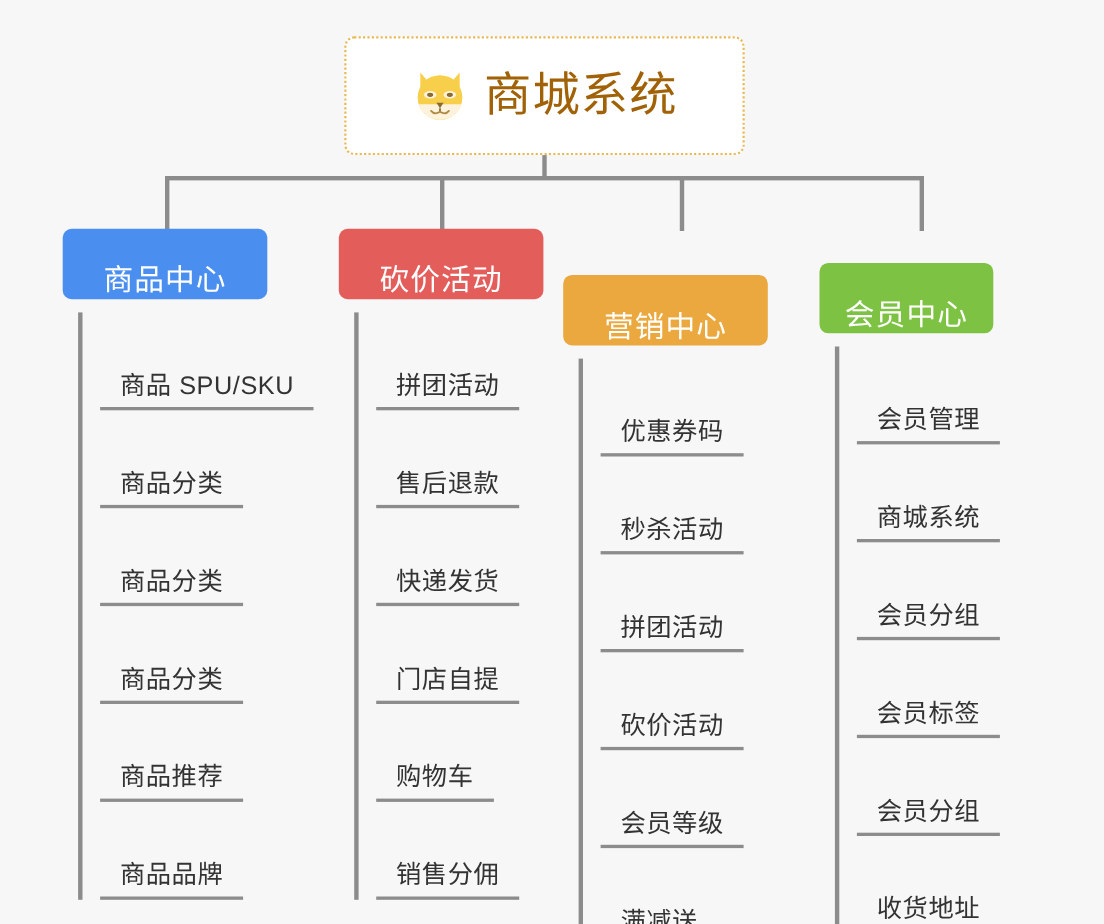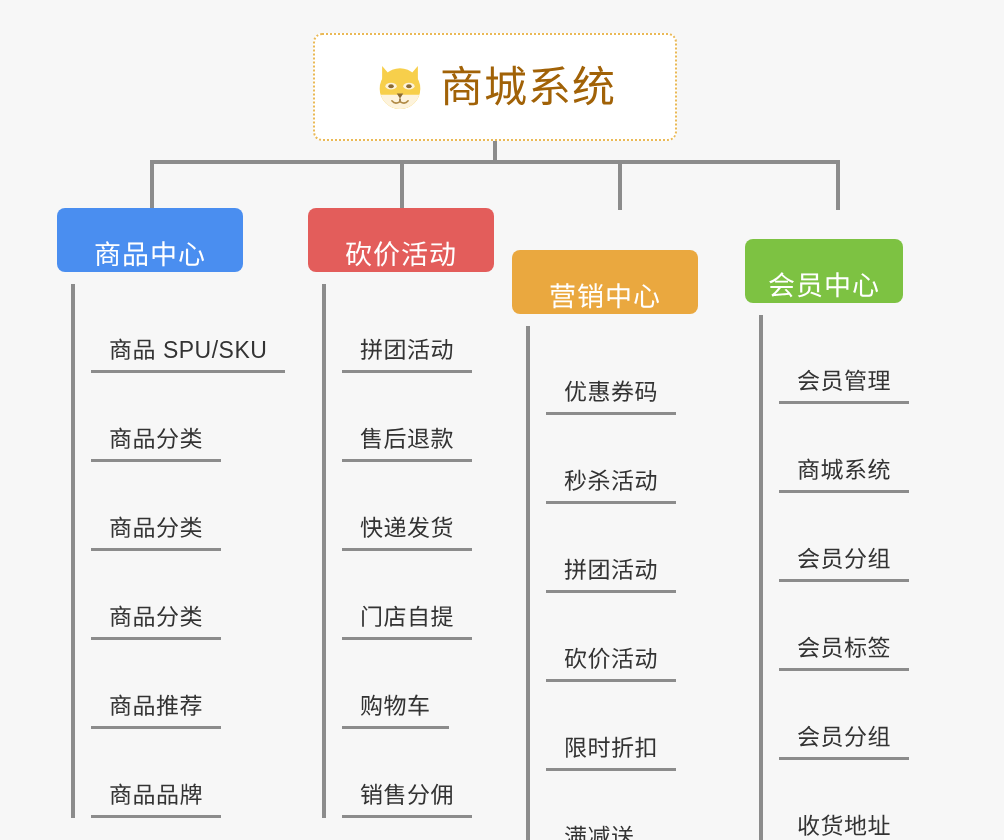--- a/index.html
+++ b/index.html
@@ -224,21 +224,21 @@
       <div class="leaf">
           <span class="leaf-inner"><span class="leaf-label">秒杀活动</span></span>
         </div>
       <div class="leaf">
           <span class="leaf-inner"><span class="leaf-label">拼团活动</span></span>
         </div>
       <div class="leaf">
           <span class="leaf-inner"><span class="leaf-label">砍价活动</span></span>
         </div>
       <div class="leaf">
-          <span class="leaf-inner"><span class="leaf-label">限时折扣</span></span>
+          <span class="leaf-inner"><span class="leaf-label">会员等级</span></span>
         </div>
       <div class="leaf">
           <span class="leaf-inner"><span class="leaf-label">满减送</span></span>
         </div>
     </div>
   </div>
 
   <div class="column" style="left:745px; width:200px;">
     <div class="col-header" style="background:#7dc242; width:158px;margin-top:31px;">
       <span>会员中心</span>

